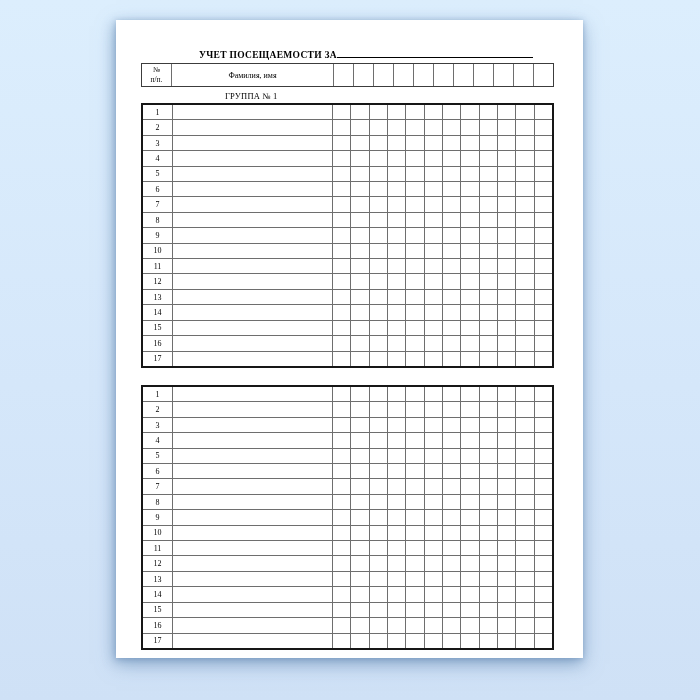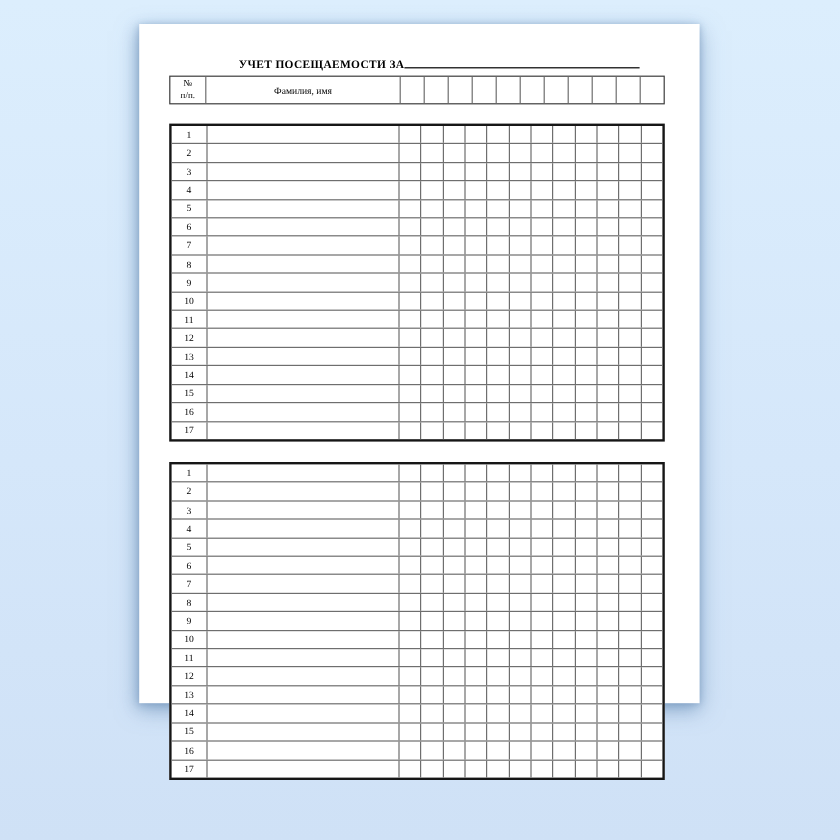--- a/index.html
+++ b/index.html
@@ -3,21 +3,21 @@
 <meta charset="utf-8">
 <style>
   html,body{margin:0;padding:0;}
   body{width:700px;height:700px;overflow:hidden;font-family:"Liberation Serif",serif;}
 
   .stage{
     position:relative;width:700px;height:700px;
     background:linear-gradient(180deg,var(--background-top,#dceefd) 0%,#d5e7fa 55%,var(--background-bottom,#cfe1f6) 100%);
   }
   .paper{
-    position:absolute;left:116px;top:20px;width:467px;height:566px;
+    position:absolute;left:116px;top:20px;width:467px;height:638px;
     background:var(--paper,#ffffff);
     box-shadow:0 6px 18px rgba(96,134,176,.55),0 1px 5px rgba(110,145,185,.45),-3px 3px 10px rgba(110,145,185,.35);
   }
 
   
   .title-line{position:absolute;top:24px;left:83px;white-space:nowrap;}
   .title-text{font-weight:bold;font-size:9.5px;letter-spacing:.3px;color:var(--text,#000);}
   .title-underline{display:inline-block;width:196px;height:9px;border-bottom:1.2px solid var(--text,#000);}
 
   
@@ -85,20 +85,21 @@
           <div class="dcell"></div>
           <div class="dcell"></div>
           <div class="dcell"></div>
           <div class="dcell"></div>
           <div class="dcell"></div>
           <div class="dcell"></div>
           <div class="dcell"></div>
         </div>
     </div>
 
+    <div class="group-label" style="top:69px">ГРУППА № 1</div>
     <div class="group-table" id="gtable-0" style="top:83px">
         <div class="grow">
           <div class="num">1</div>
           <div class="name"></div>
           <div class="dates">
             <div class="dc"></div>
             <div class="dc"></div>
             <div class="dc"></div>
             <div class="dc"></div>
             <div class="dc"></div>

